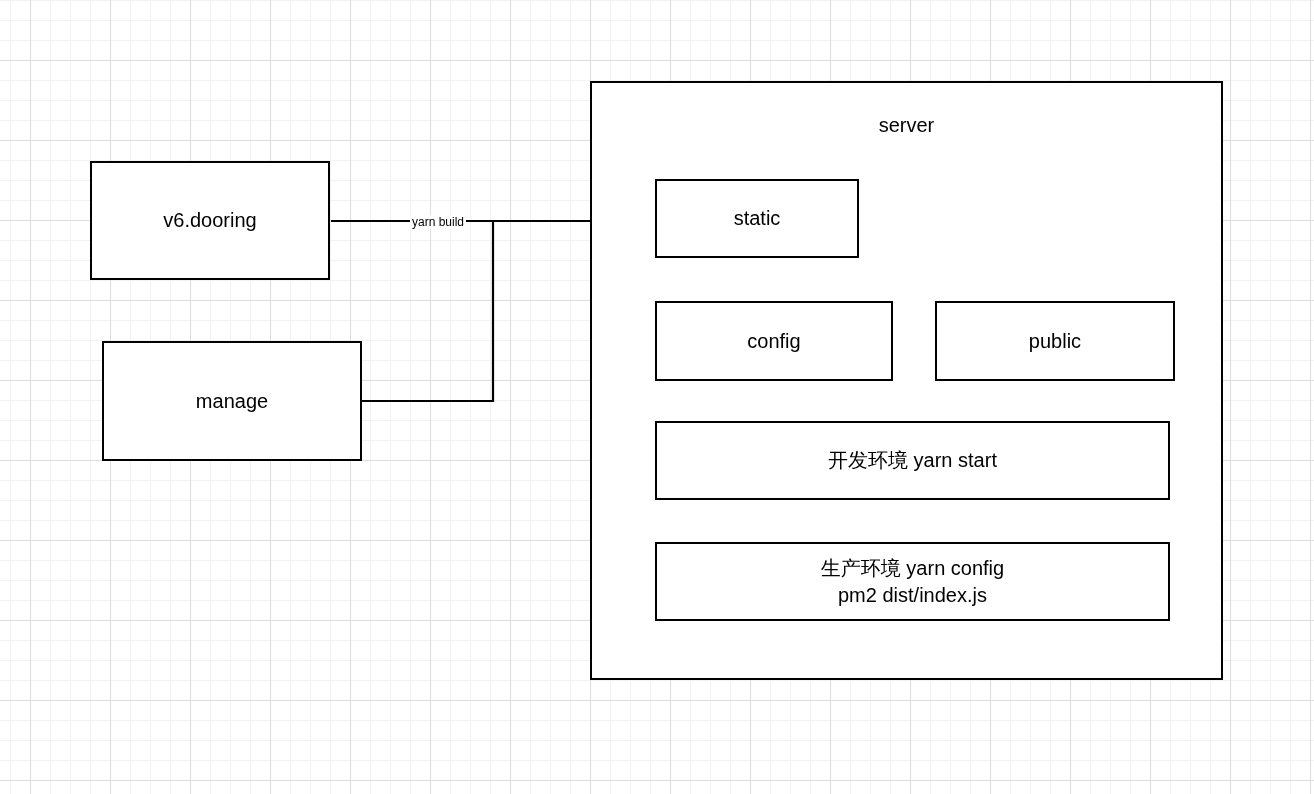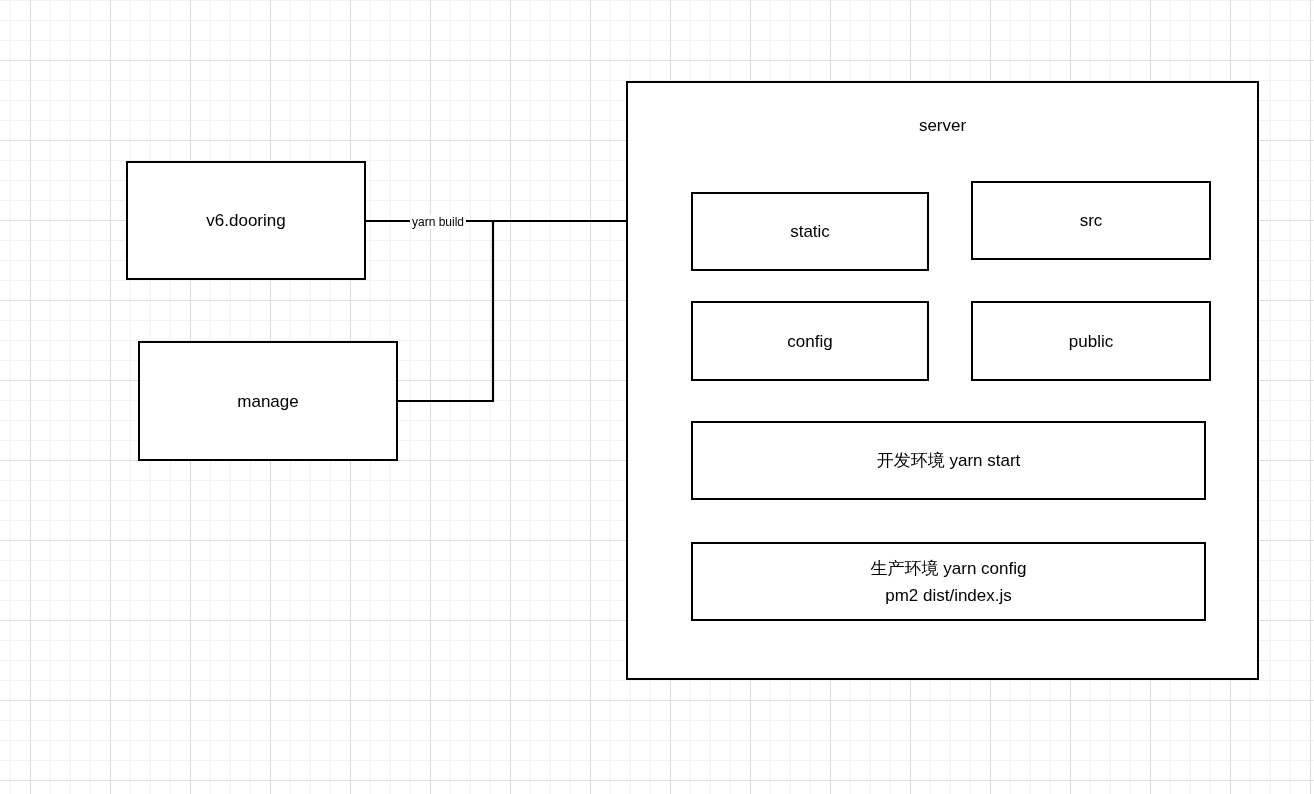--- a/index.html
+++ b/index.html
@@ -25,24 +25,23 @@
   }
   .node {
     position: absolute;
     box-sizing: border-box;
     background: #ffffff;
     border: 2.5px solid #000000;
     display: flex;
     align-items: center;
     justify-content: center;
     text-align: center;
-    font-size: 17px;
+    font-size: 20px;
     color: #000000;
     line-height: 27px;
-    margin-left: 36px;
   }
   .node.container {
     justify-content: center;
     align-items: flex-start;
     background: #ffffff;
   }
   .node.container .node-label {
     margin-top: 29px;
   }
   .edges {
@@ -60,21 +59,21 @@
     background: #ffffff;
     padding: 0 2px;
     font-size: 12px;
     color: #000000;
     white-space: nowrap;
   }
   
   .n-v6dooring { left: 90px;  top: 161px; width: 240px; height: 119px; }
   .n-manage    { left: 102px;  top: 341px; width: 260px; height: 120px; }
   .n-server    { left: 590px; top: 81px;  width: 633px; height: 599px; }
-  .n-static    { left: 655px; top: 192px; width: 238px; height: 79px; }
+  .n-static    { left: 655px; top: 179px; width: 204px; height: 79px; }
   .n-src       { left: 935px; top: 181px; width: 240px; height: 79px; }
   .n-config    { left: 655px; top: 301px; width: 238px; height: 80px; }
   .n-public    { left: 935px; top: 301px; width: 240px; height: 80px; }
   .n-dev       { left: 655px; top: 421px; width: 515px; height: 79px; }
   .n-prod      { left: 655px; top: 542px; width: 515px; height: 79px; }
 </style>
 </head>
 <body>
 
 <div class="canvas">
@@ -96,23 +95,20 @@
   </div>
 
   <div class="node container n-server">
     <span class="node-label">server</span>
   </div>
 
   <div class="node n-static">
     <span class="node-label">static</span>
   </div>
 
-  <div class="node n-src">
-    <span class="node-label">src</span>
-  </div>
 
   <div class="node n-config">
     <span class="node-label">config</span>
   </div>
 
   <div class="node n-public">
     <span class="node-label">public</span>
   </div>
 
   <div class="node n-dev">

